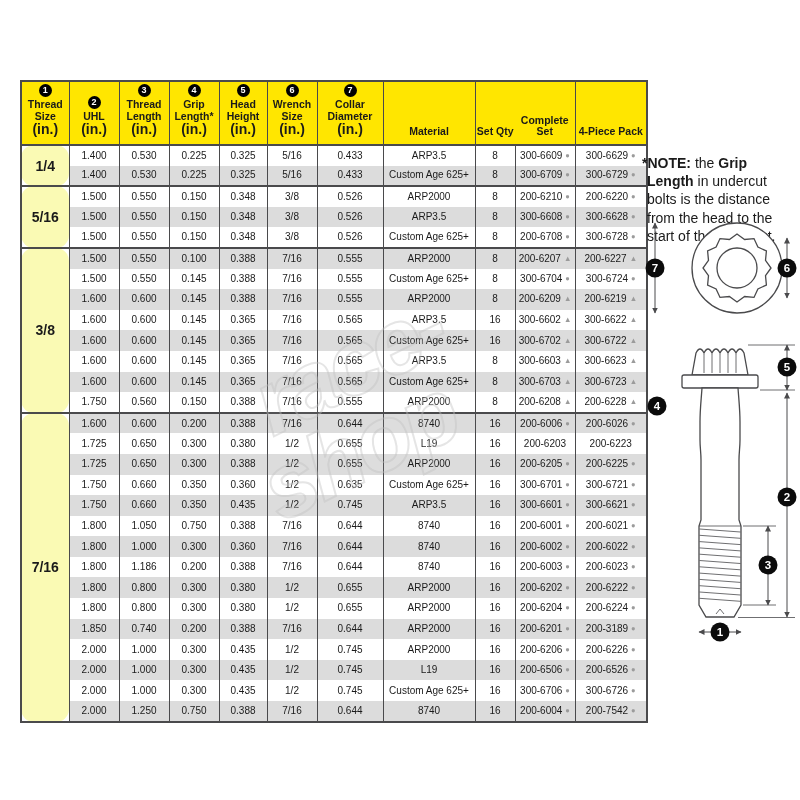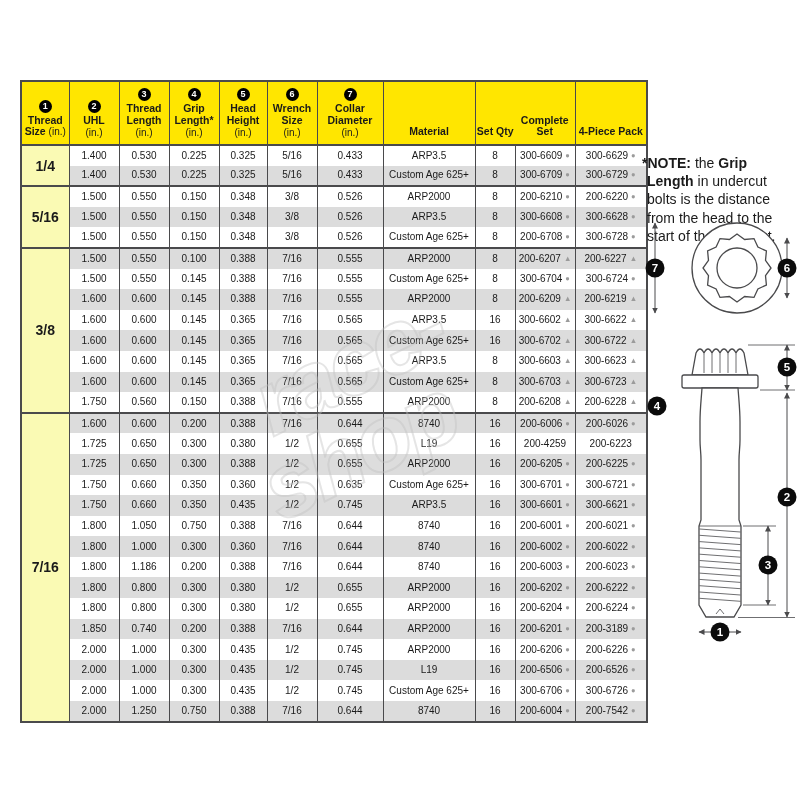--- a/index.html
+++ b/index.html
@@ -24,28 +24,28 @@
   .spec-table thead th{background:var(--yellow);height:64px;vertical-align:bottom;
     padding:0 1px 6px 1px;border-bottom:2px solid var(--line);
     font-size:10.5px;font-weight:bold;line-height:1.12;text-align:center;}
   .spec-table thead th.no-rb{border-right:none;}
   .spec-table thead th.no-lb{border-left:none;}
   .badge-row{margin-bottom:2px;}
   .badge{display:inline-flex;align-items:center;justify-content:center;
     width:13px;height:13px;border-radius:50%;background:#000;color:#fff;
     font-size:9px;font-weight:bold;line-height:1;}
   .hlabel{font-size:10.5px;font-weight:bold;}
-  .unit{font-size:10px;font-weight:normal;}
+  .unit{font-size:14px;font-weight:bold;}
   .spec-table tbody tr{height:20.6px;}
   .spec-table tbody td{font-size:10px;text-align:center;padding:0 2px;
     line-height:1;background:#fff;white-space:nowrap;overflow:hidden;}
   .spec-table tbody tr.alt td{background:var(--grayrow);}
   .spec-table tbody tr.sec-start td{border-top:2px solid var(--line);}
   .spec-table tbody td.size-cell{background:var(--pale) !important;
-    font-size:14px;font-weight:bold;}
+    font-size:14px;font-weight:bold;border-radius:13px;}
   .marker{color:var(--marker);font-size:7.5px;margin-left:3px;vertical-align:1px;}
 
   
   .note{position:absolute;left:642px;top:113px;width:154px;z-index:2;
     font-size:14px;line-height:1.3;text-indent:-5px;padding-left:5px;margin-top:41px;}
   .note b{font-weight:bold;}
   .drawing{position:absolute;left:638px;top:190px;z-index:2;}
   .drawing .outline{fill:#fff;stroke:var(--line);stroke-width:1.3;}
   .drawing .thin{stroke:var(--line);stroke-width:0.8;fill:none;}
   .drawing .dim{stroke:var(--line);stroke-width:1;fill:none;}
@@ -305,21 +305,21 @@
         </tr>
         <tr>
           <td>1.725</td>
           <td>0.650</td>
           <td>0.300</td>
           <td>0.380</td>
           <td>1/2</td>
           <td>0.655</td>
           <td>L19</td>
           <td>16</td>
-          <td><span>200-4259</span></td>
+          <td><span>200-6203</span></td>
           <td><span>200-6223</span></td>
         </tr>
         <tr class="alt">
           <td>1.725</td>
           <td>0.650</td>
           <td>0.300</td>
           <td>0.388</td>
           <td>1/2</td>
           <td>0.655</td>
           <td>ARP2000</td>

